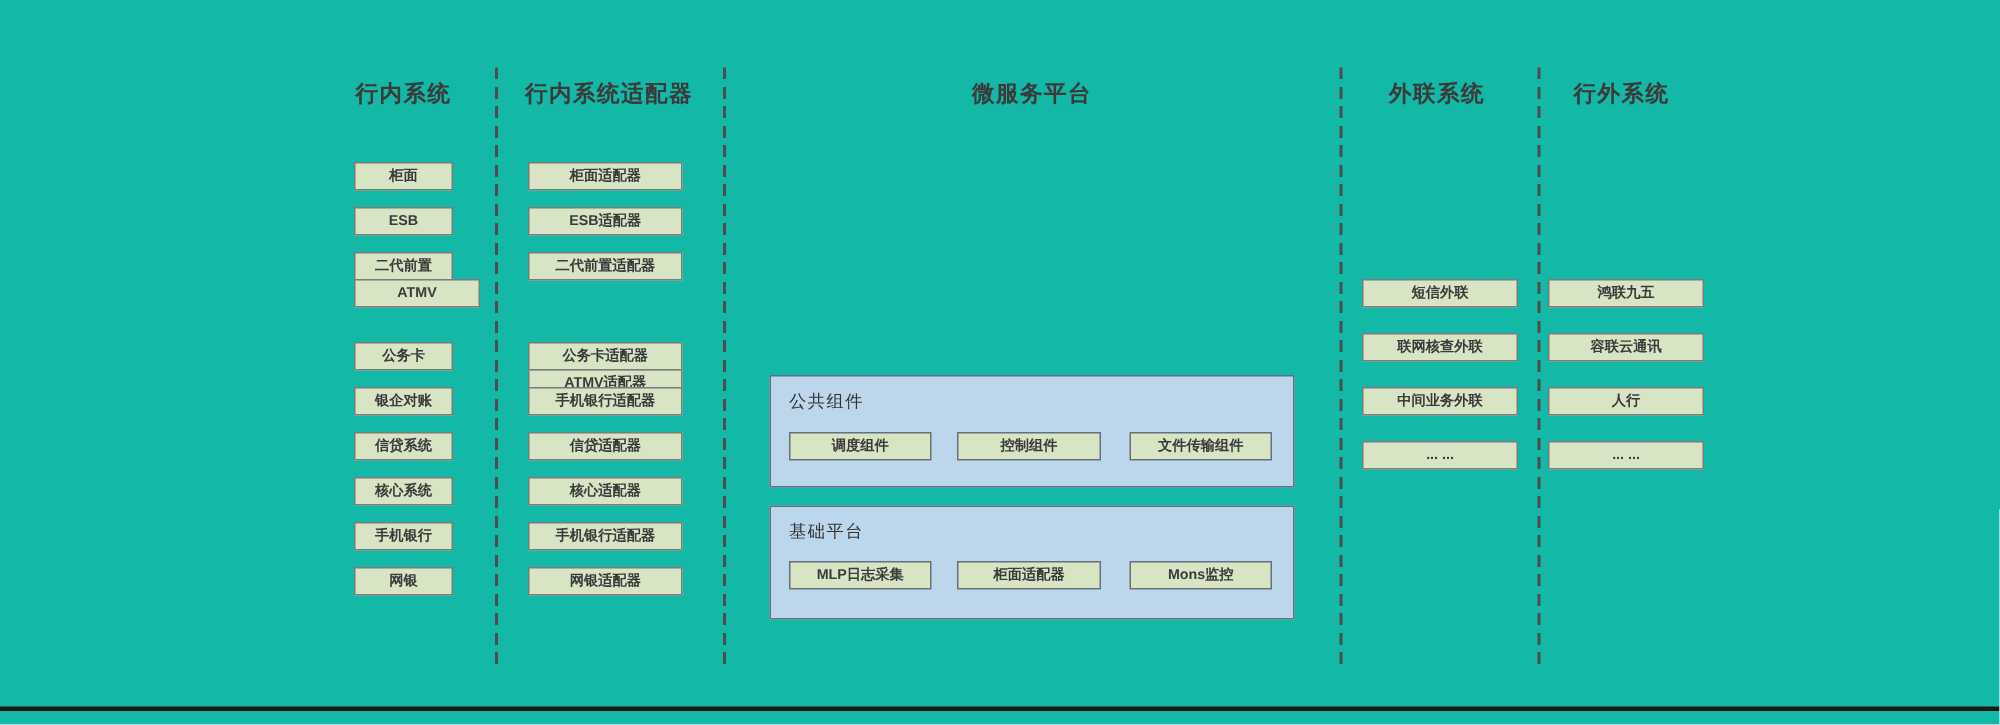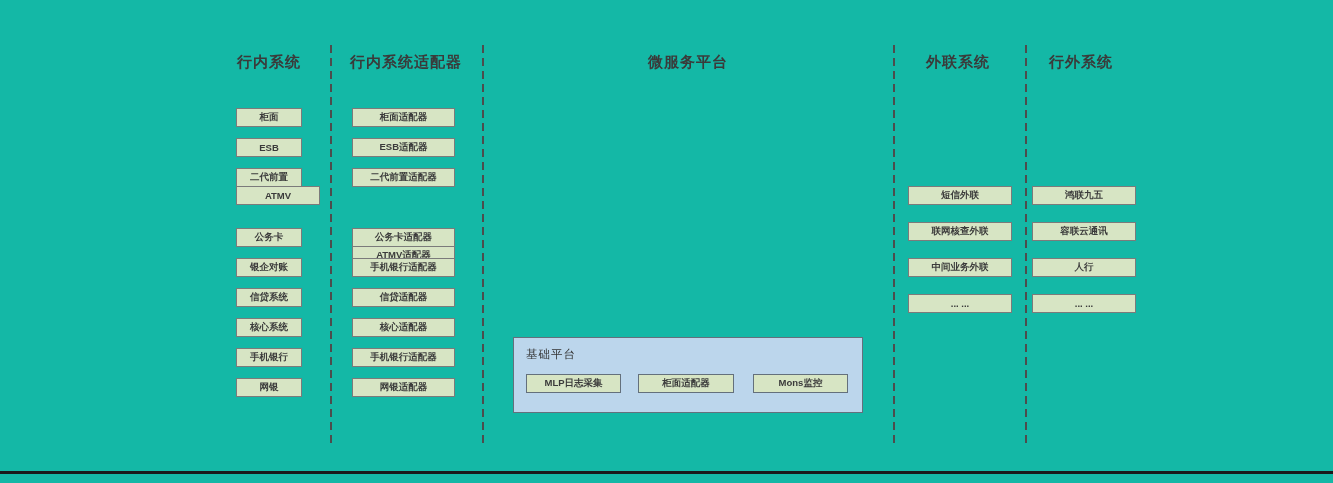--- a/index.html
+++ b/index.html
@@ -118,20 +118,26 @@
   <div class="gbox h" style="left:352px;top:168px;width:103px;">二代前置适配器</div>
   <div class="gbox h" style="left:352px;top:198px;width:103px;margin-top:48px;">ATMV适配器</div>
   <div class="gbox h" style="left:352px;top:228px;width:103px;">公务卡适配器</div>
   <div class="gbox h" style="left:352px;top:258px;width:103px;">手机银行适配器</div>
   <div class="gbox h" style="left:352px;top:288px;width:103px;">信贷适配器</div>
   <div class="gbox h" style="left:352px;top:318px;width:103px;">核心适配器</div>
   <div class="gbox h" style="left:352px;top:348px;width:103px;">手机银行适配器</div>
   <div class="gbox h" style="left:352px;top:378px;width:103px;">网银适配器</div>
 
 
+  <div class="panel" style="top:250px;height:75px;">
+    <div class="panel-label">公共组件</div>
+    <div class="gbox h" style="left:12px;top:37px;width:95px;border-color:#64707c;">调度组件</div>
+    <div class="gbox h" style="left:124px;top:37px;width:96px;border-color:#64707c;">控制组件</div>
+    <div class="gbox h" style="left:239px;top:37px;width:95px;border-color:#64707c;">文件传输组件</div>
+  </div>
 
   <div class="panel" style="top:337px;height:76px;">
     <div class="panel-label">基础平台</div>
     <div class="gbox h" style="left:12px;top:36px;width:95px;border-color:#64707c;">MLP日志采集</div>
     <div class="gbox h" style="left:124px;top:36px;width:96px;border-color:#64707c;">柜面适配器</div>
     <div class="gbox h" style="left:239px;top:36px;width:95px;border-color:#64707c;">Mons监控</div>
   </div>
 
   <div class="gbox h" style="left:908px;top:186px;width:104px;">短信外联</div>
   <div class="gbox h" style="left:908px;top:222px;width:104px;">联网核查外联</div>

